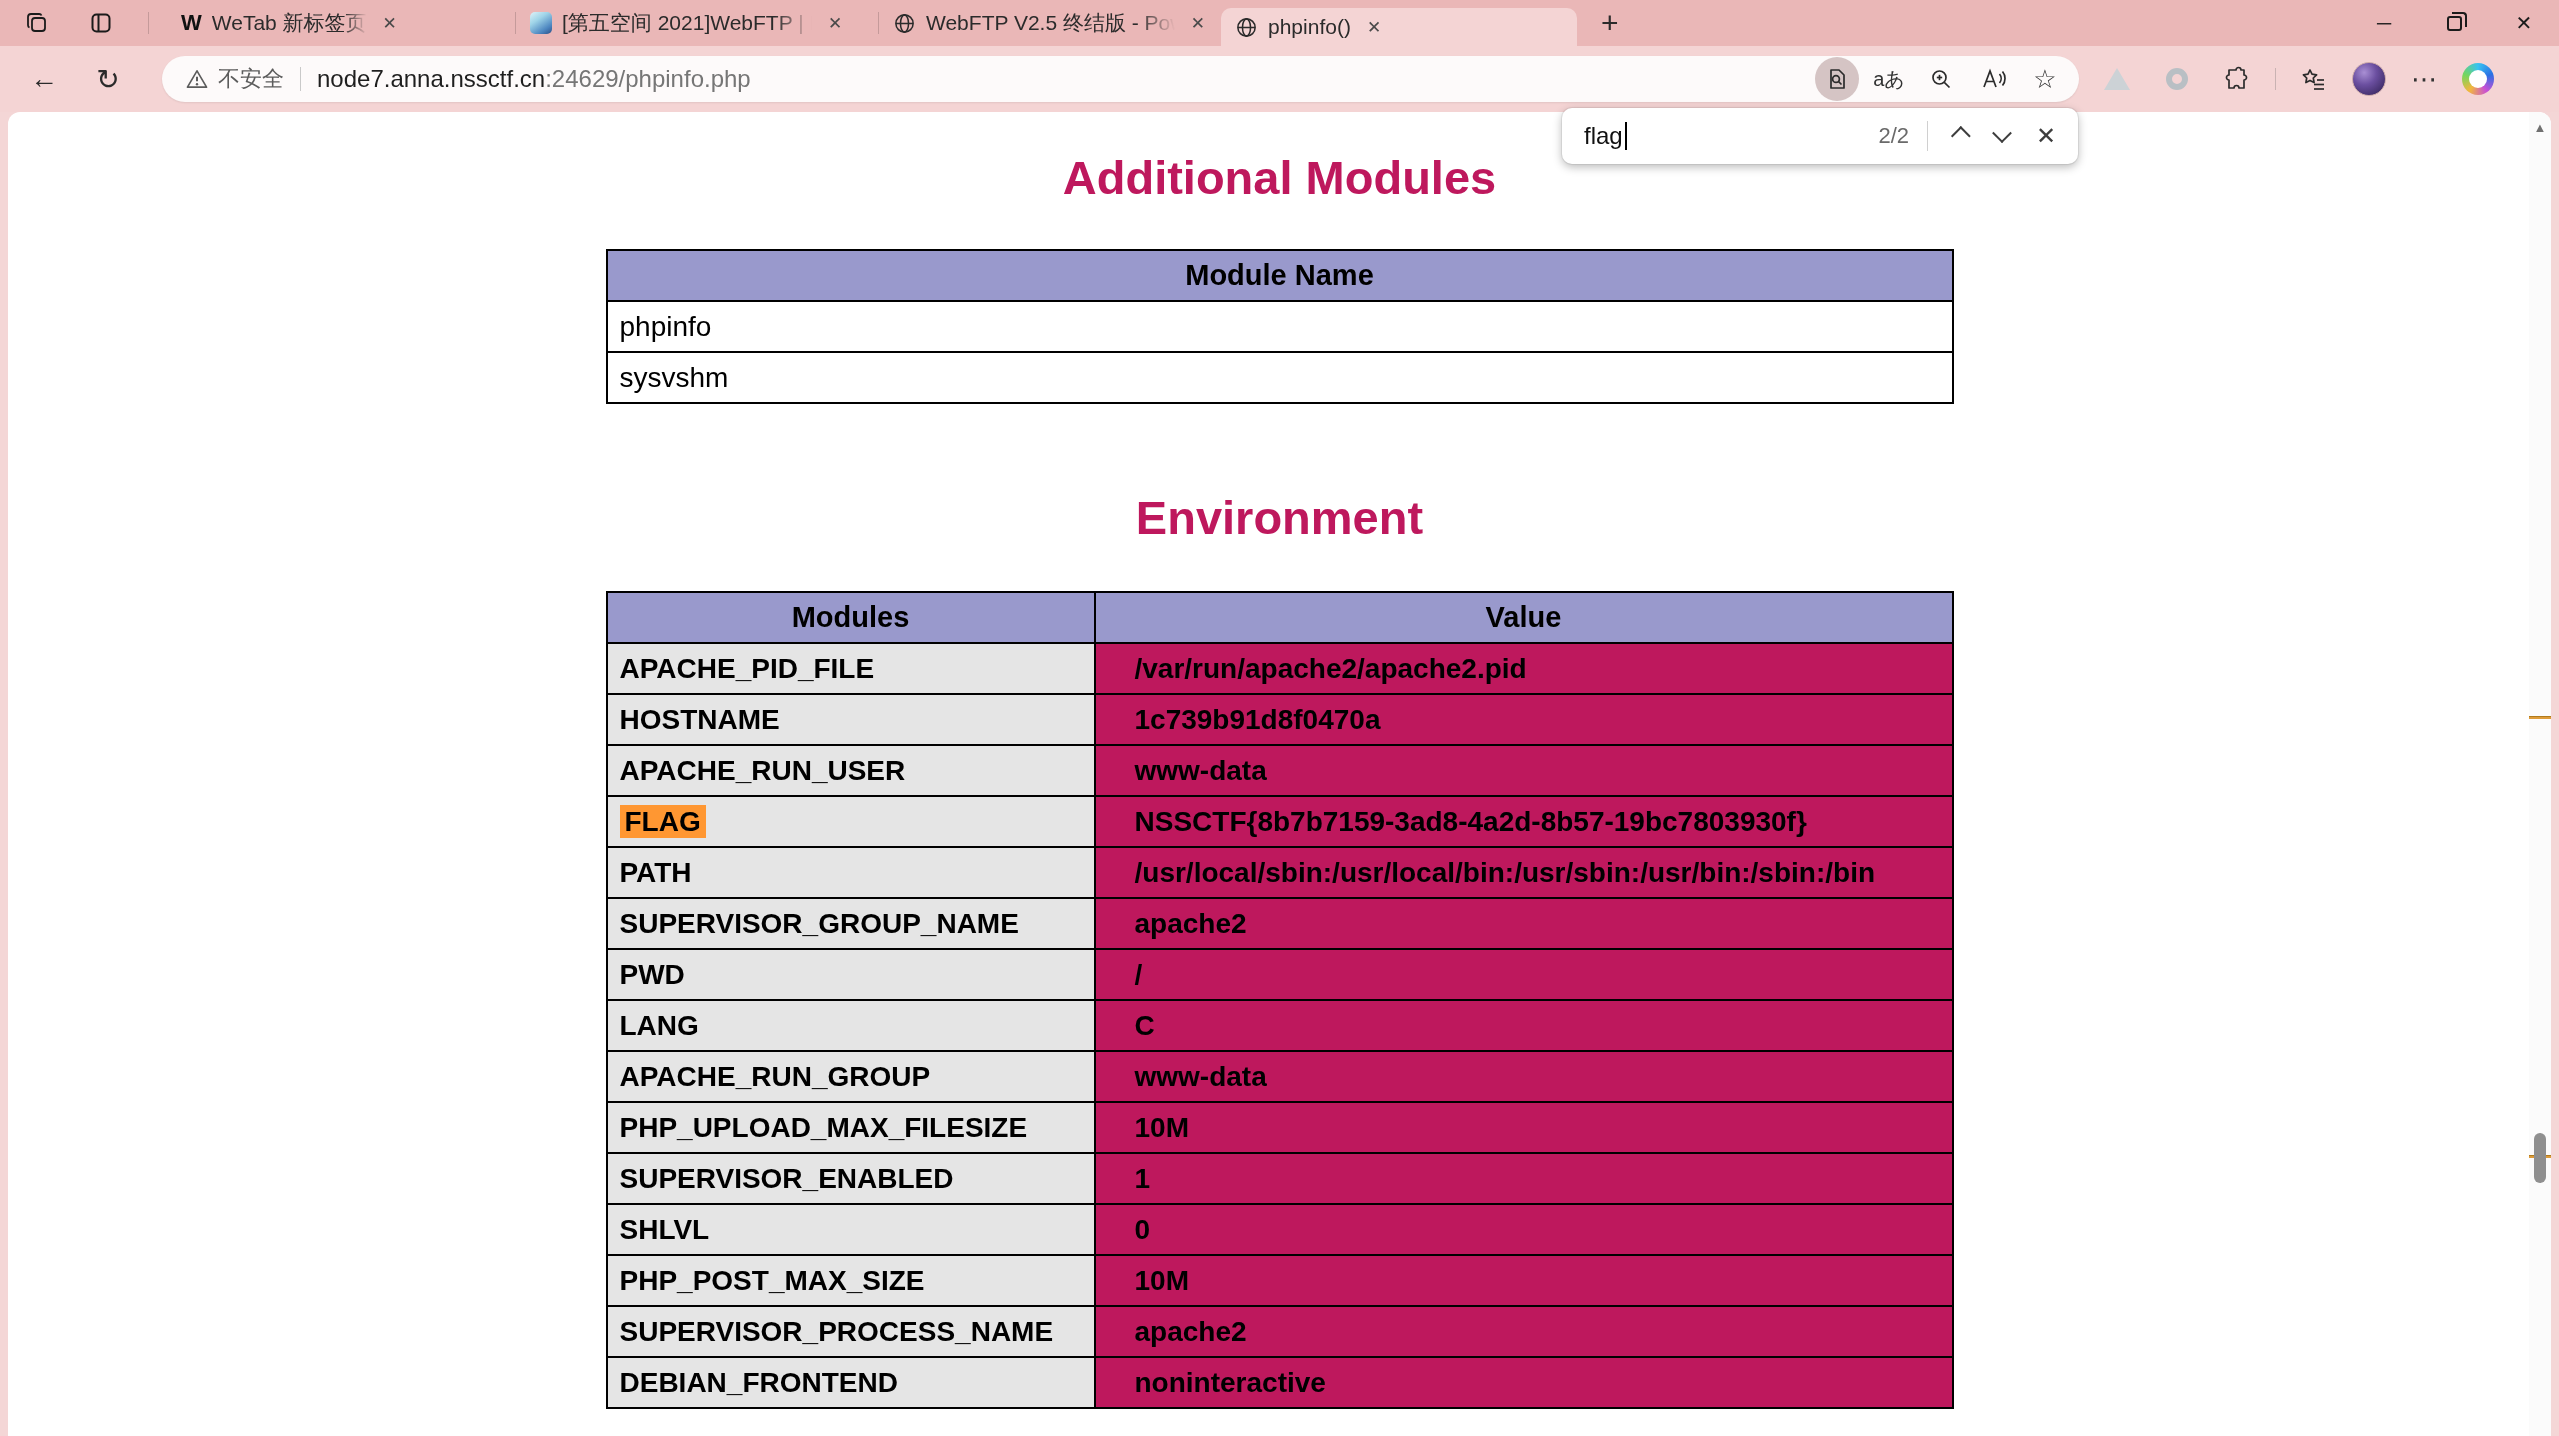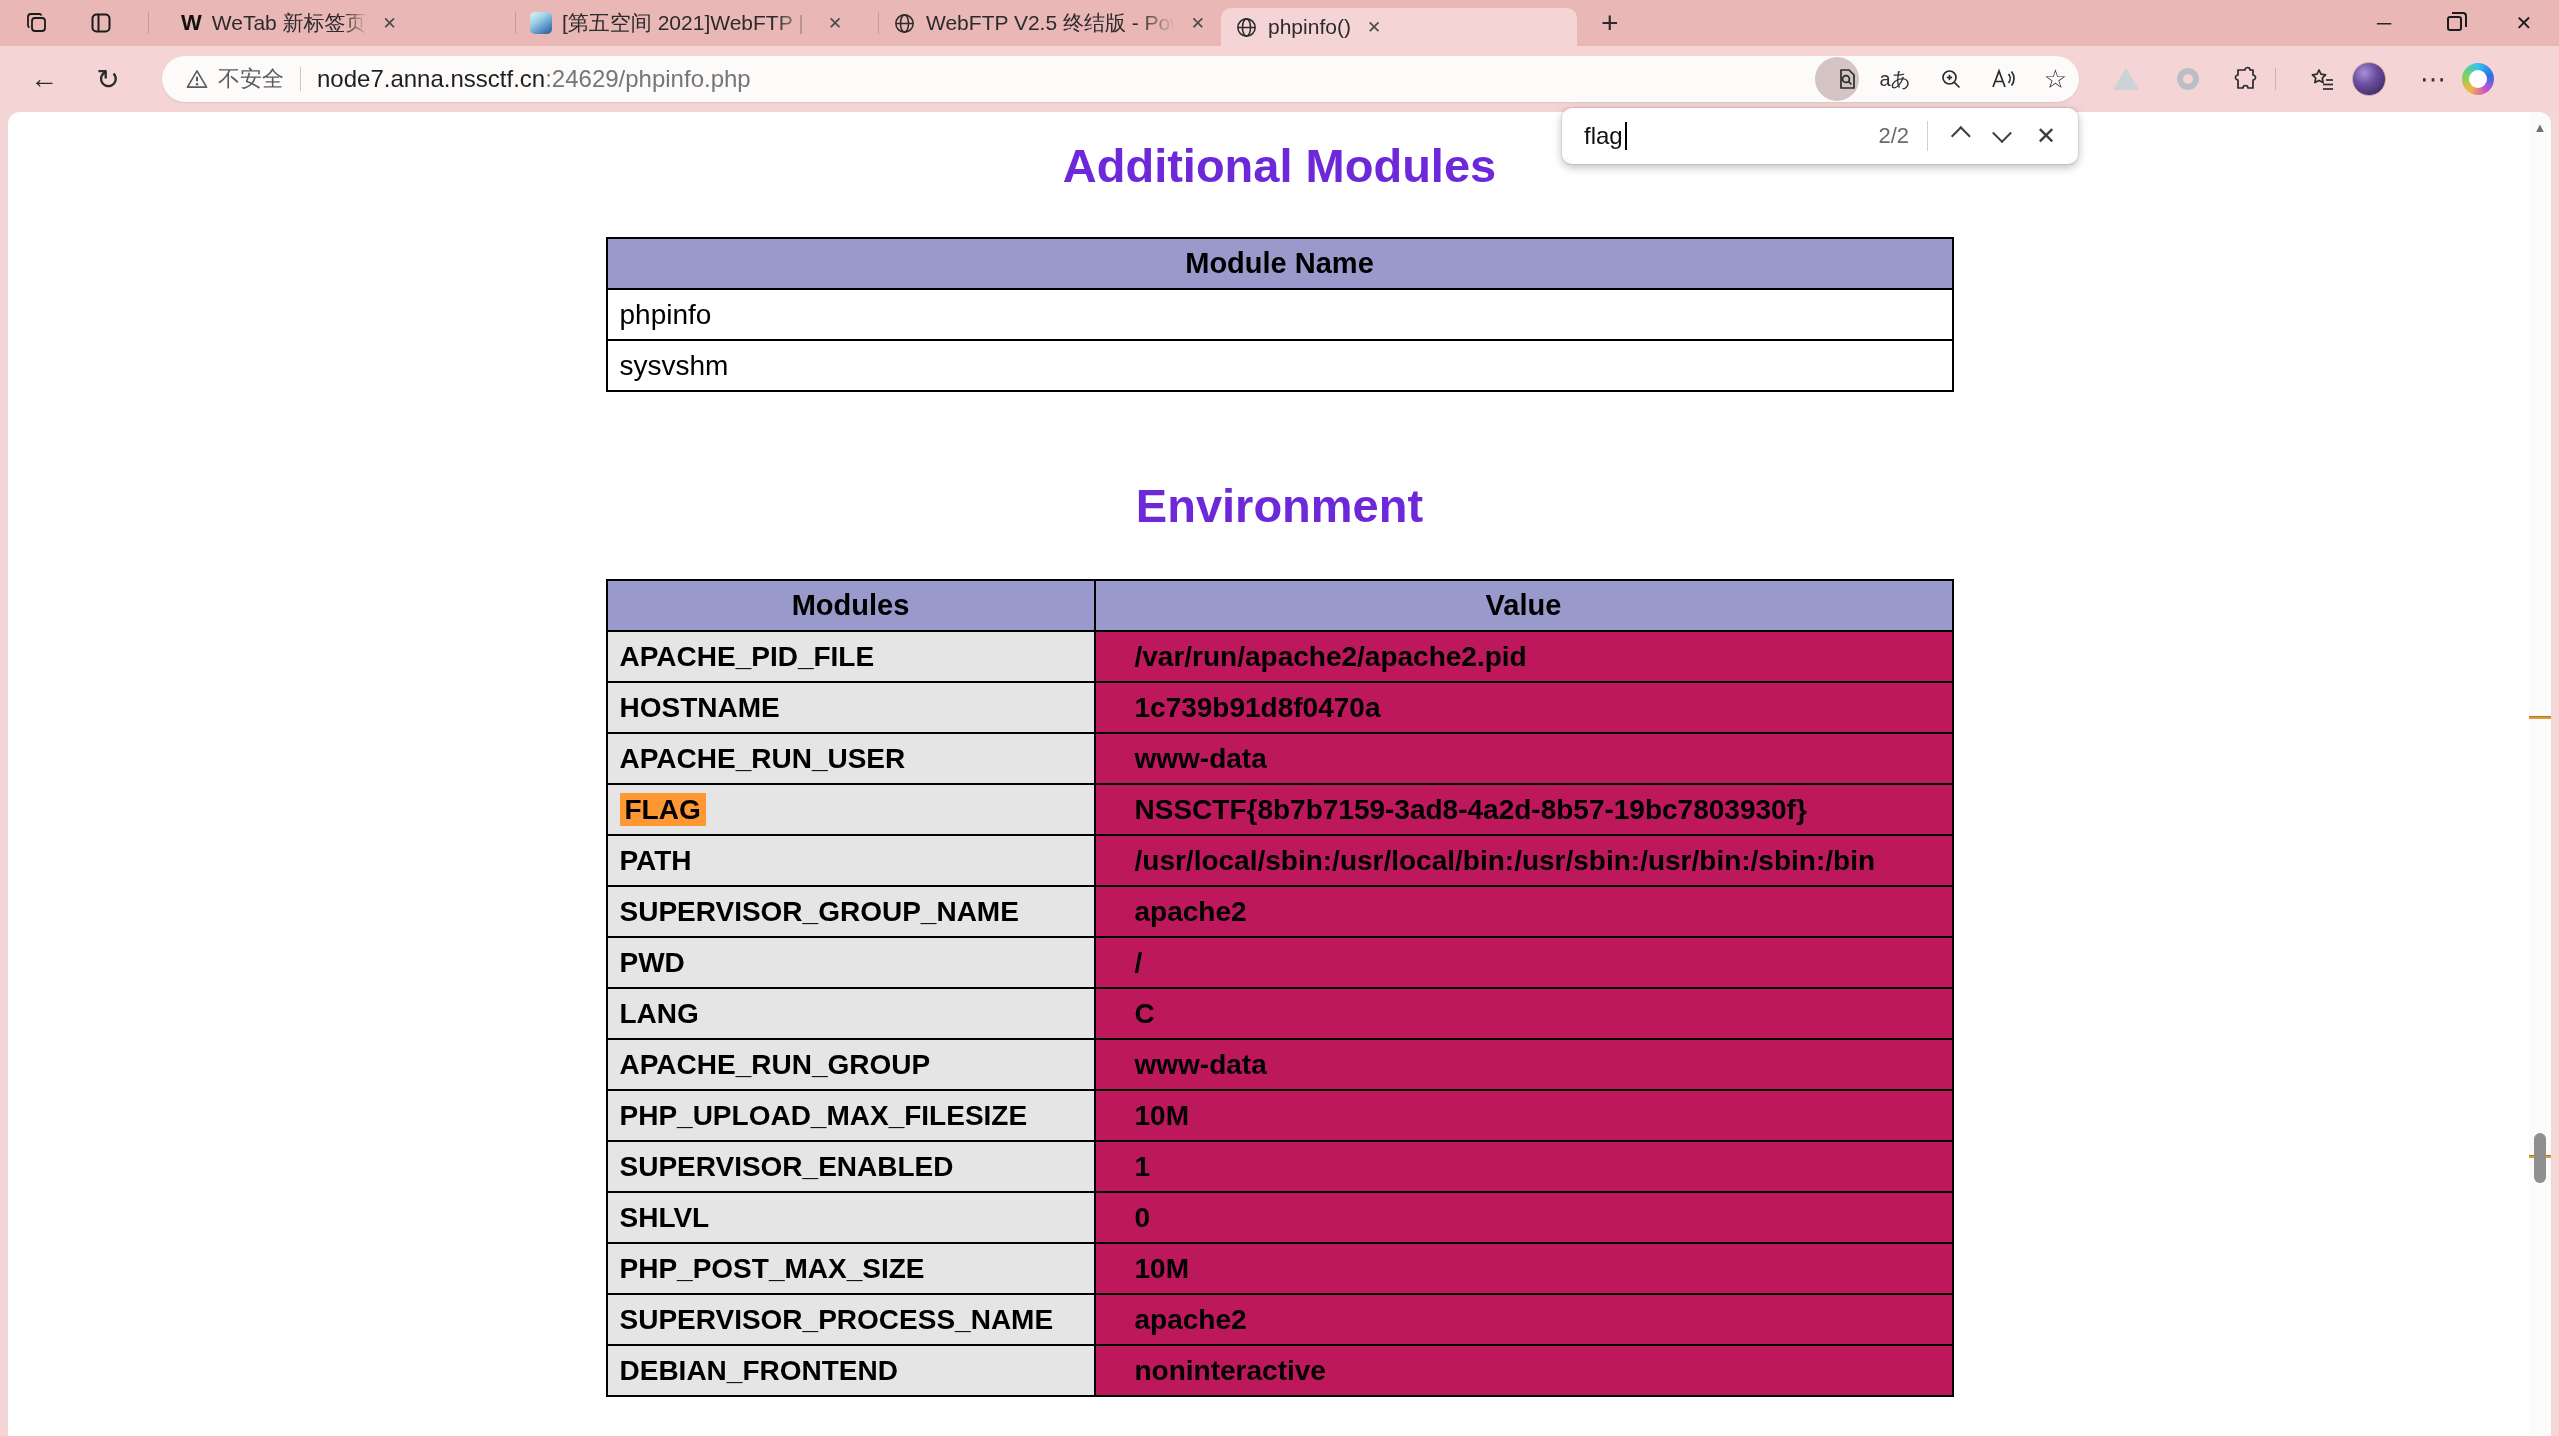--- a/index.html
+++ b/index.html
@@ -38,21 +38,21 @@
   .toolbar { position:absolute; top:46px; left:0; right:0; height:66px; background:#f4d4d4; display:flex; align-items:center; padding:0 18px 0 22px; }
   .nav-btn { width:44px; height:44px; border-radius:8px; display:flex; align-items:center; justify-content:center; font-size:28px; color:#2b2b2b; cursor:pointer; flex:none; }
   .nav-btn + .nav-btn { margin-left:20px; }
   .addressbar { margin-left:32px; height:46px; width:1917px; background:#fdfafa; border-radius:23px; display:flex; align-items:center; padding:0 12px 0 24px; flex:none; box-shadow:0 1px 2px rgba(0,0,0,0.08); }
   .sec-chip { display:flex; align-items:center; gap:10px; color:#5c5c5c; font-size:22px; flex:none; }
   .addr-sep { width:1px; height:24px; background:#c9c9c9; margin:0 16px; flex:none; }
   .url { font-size:24px; white-space:nowrap; overflow:hidden; flex:1; min-width:0; }
   .url .host { color:#1f1f1f; }
   .url .rest { color:#767676; }
   .addr-icons { display:flex; align-items:center; gap:8px; flex:none; }
-  .addr-iconbtn { width:44px; height:44px; border-radius:50%; display:flex; align-items:center; justify-content:flex-end; color:#333; font-size:22px; cursor:pointer; }
+  .addr-iconbtn { width:44px; height:44px; border-radius:50%; display:flex; align-items:center; justify-content:center; color:#333; font-size:22px; cursor:pointer; }
   .addr-iconbtn.active-tool { background:#d5c4c4; }
   .toolbar-right { display:flex; align-items:center; gap:16px; margin-left:16px; }
   .ext-tri { width:0; height:0; border-left:13px solid transparent; border-right:13px solid transparent; border-bottom:22px solid #ccd2d6; }
   .ext-ring { width:22px; height:22px; border:6px solid #b9bfc4; border-radius:50%; }
   .avatar { width:34px; height:34px; border-radius:50%; background:radial-gradient(circle at 35% 30%, #a98fd4 0%, #6b4fa0 40%, #2c1d4e 100%); border:1px solid #caa; }
   .copilot { width:32px; height:32px; border-radius:50%; background:conic-gradient(#37c3f2,#2b6fe4,#c94fd6,#f2b63e,#74d65e,#37c3f2); position:relative; }
   .copilot:after { content:""; position:absolute; inset:7px; background:#fff; border-radius:50%; }
 
   
   .findbar { position:absolute; left:1562px; top:108px; width:516px; height:56px; background:#fff; border-radius:10px;
@@ -64,21 +64,21 @@
   .find-btn { width:44px; height:44px; border-radius:6px; display:flex; align-items:center; justify-content:center; cursor:pointer; color:#3d3d3d; }
   .chev { width:14px; height:14px; border-left:2.5px solid #3d3d3d; border-bottom:2.5px solid #3d3d3d; }
   .chev.up { transform:rotate(135deg) translate(-2px,-2px); }
   .chev.down { transform:rotate(-45deg) translate(2px,-2px); }
   .find-close { font-size:24px; }
 
   
   .content-outer { position:absolute; top:112px; left:0; right:0; bottom:0; background:#f4d6d6; }
   .page { position:absolute; top:0; left:8px; right:8px; bottom:0; background:#fff; border-radius:12px 12px 0 0; overflow:hidden; color:#000; }
   .page-inner { padding-top:26px; }
-  h1.php-h { text-align:center; font-size:47px; font-weight:bold; margin:0; color:#6d28d9; }
+  h1.php-h { text-align:center; font-size:47px; font-weight:bold; margin:12px; color:#be185d; }
   h1.env-h { margin-top:86px; }
   table.php-table { width:1348px; margin:44px auto 0; border-collapse:collapse; table-layout:fixed;border-radius:12px; }
   table.env { margin-top:46px; }
   .php-table th, .php-table td { border:2px solid #000; height:51px; font-size:28px; padding:2px 12px; vertical-align:middle; overflow:hidden; white-space:nowrap; }
   .php-table th { background:#9999cc; font-weight:bold; font-size:29px; text-align:center; }
   .col-var { width:488px; }
   td.cell-e { background:#e5e5e5; font-weight:bold; }
   td.cell-v { background:#be185d; font-weight:bold;padding-left:39px; }
   td.cell-m { background:#ffffff; font-weight:normal; }
   .hl-active { background:#ff9732; padding:1px 5px; }

